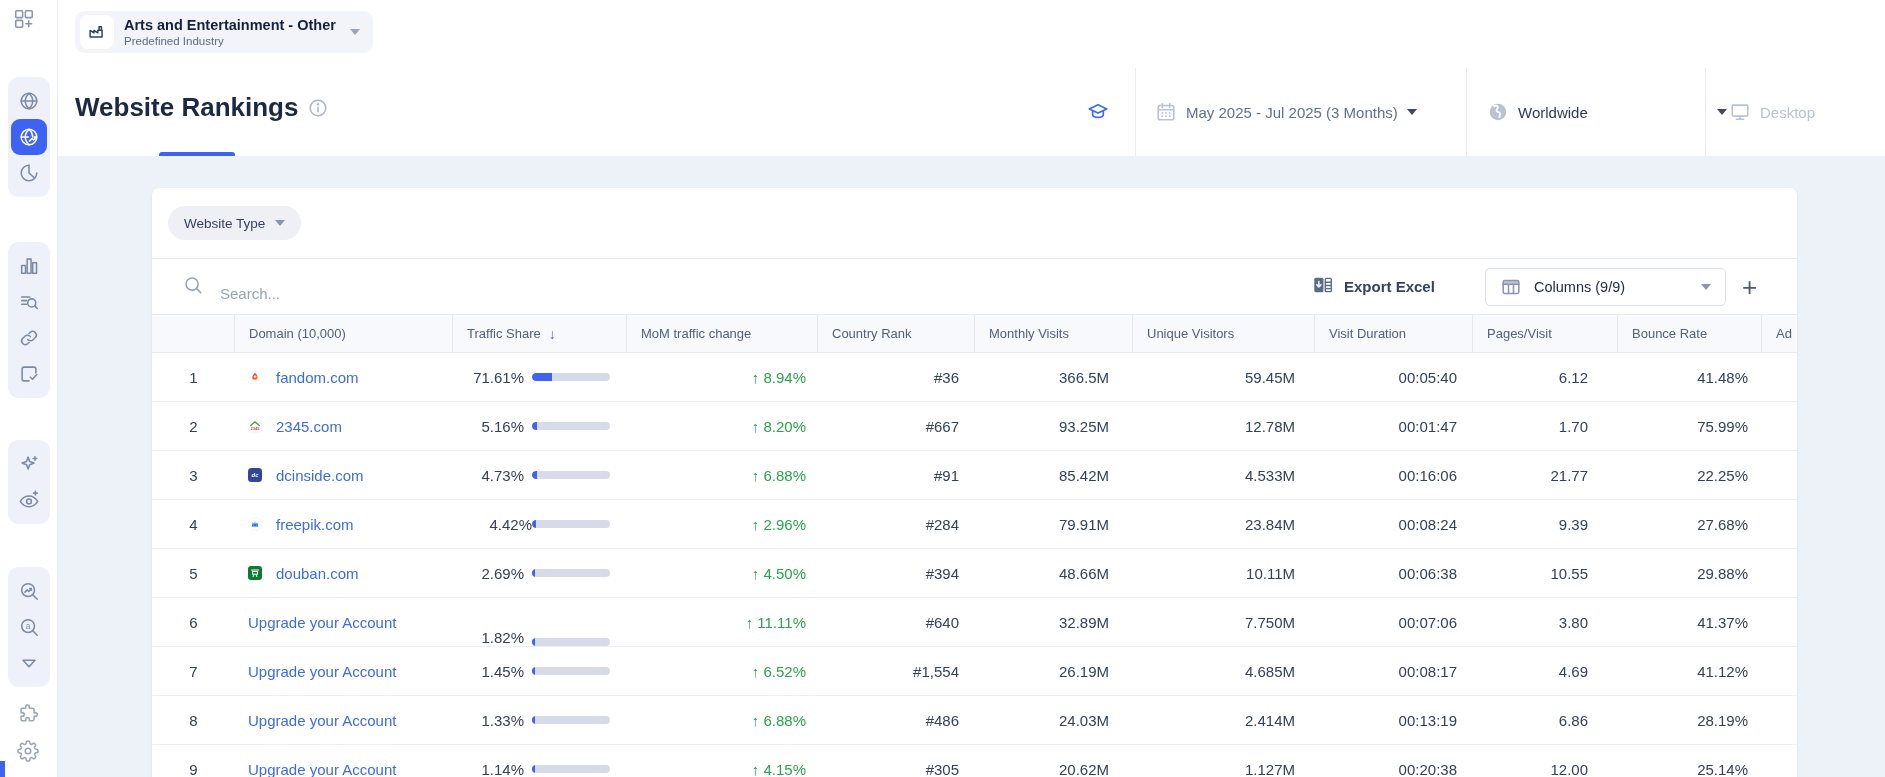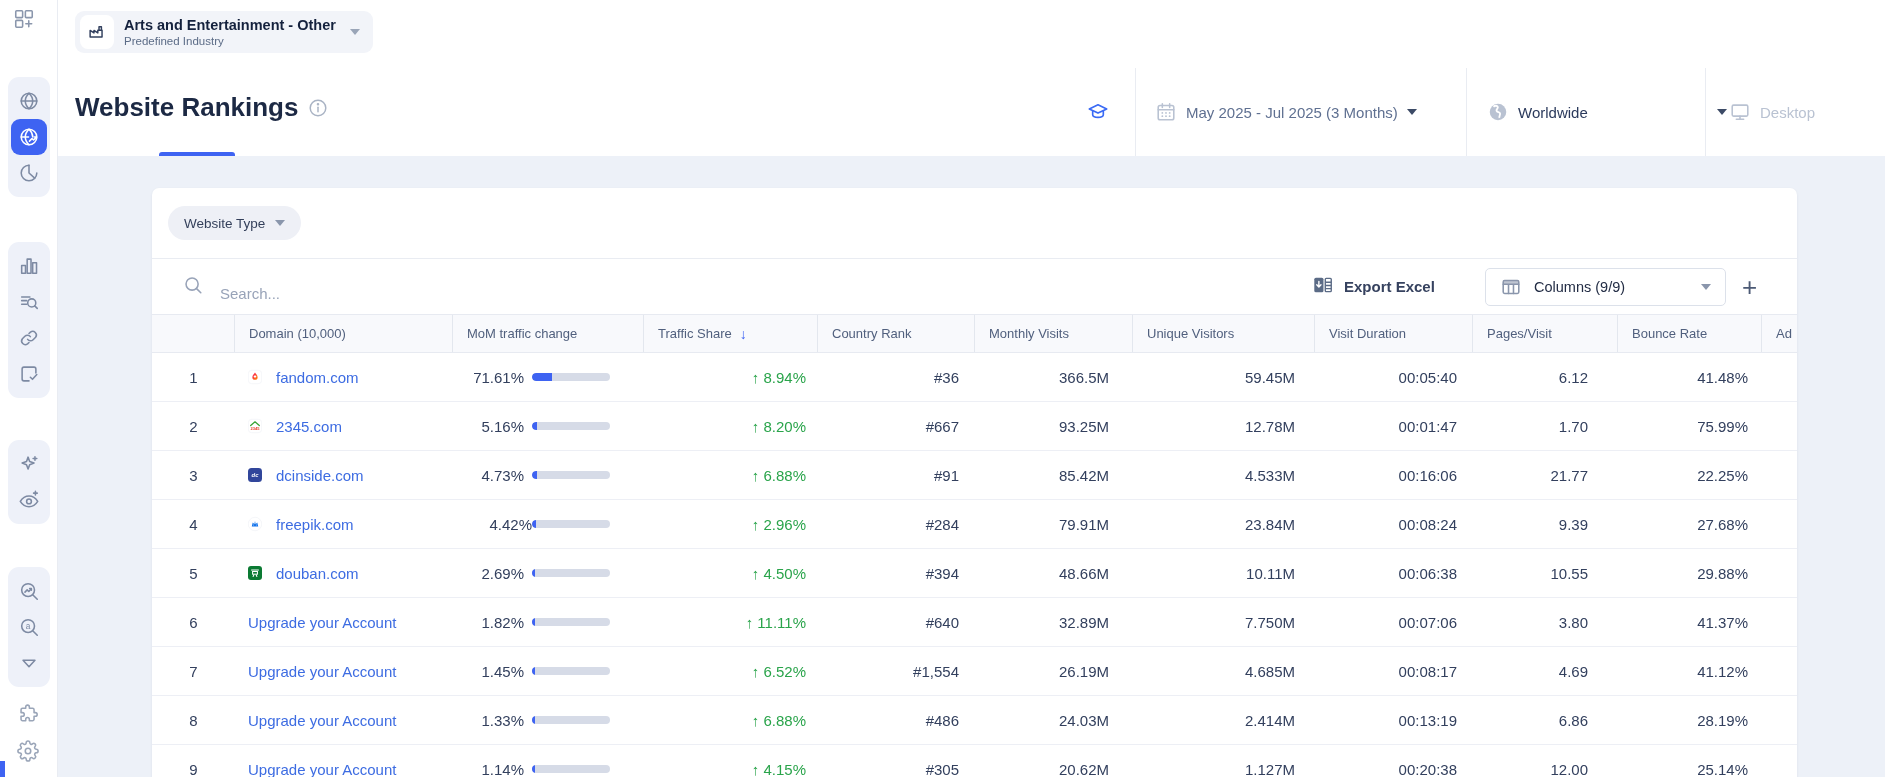--- a/index.html
+++ b/index.html
@@ -298,26 +298,26 @@
     </div>
     <div class="add-col">+</div>
   </div>
   <div class="thead" id="thead">
       <div class="th" style="width: 83px; flex: 0 0 auto;">
         <span></span>
       </div>
       <div class="th" style="width: 218px; flex: 0 0 auto;">
         <span>Domain (10,000)</span>
       </div>
-      <div class="th" style="width: 191px; flex: 0 0 auto;">
-        <span>MoM traffic change</span>
-      </div>
       <div class="th" style="width: 174px; flex: 0 0 auto;">
         <span>Traffic Share</span>
         <span class="sort-ic">↓</span>
+      </div>
+      <div class="th" style="width: 191px; flex: 0 0 auto;">
+        <span>MoM traffic change</span>
       </div>
       <div class="th" style="width: 157px; flex: 0 0 auto;">
         <span>Country Rank</span>
       </div>
       <div class="th" style="width: 158px; flex: 0 0 auto;">
         <span>Monthly Visits</span>
       </div>
       <div class="th" style="width: 182px; flex: 0 0 auto;">
         <span>Unique Visitors</span>
       </div>
@@ -485,21 +485,21 @@
         <div class="td r" style="width: 158px; flex: 0 0 auto; padding-right: 16px;">00:06:38</div>
         <div class="td r" style="width: 145px; flex: 0 0 auto; padding-right: 30px;">10.55</div>
         <div class="td r" style="width: 144px; flex: 0 0 auto; padding-right: 14px;">29.88%</div>
         <div class="td " style="flex: 1 1 0%;"></div>
       </div>
       <div class="tr">
         <div class="td td-rank" style="width: 83px; flex: 0 0 auto;">6</div>
         <div class="td " style="width: 218px; flex: 0 0 auto; padding-left: 13px;">
           <a class="dlink">Upgrade your Account</a>
         </div>
-        <div class="td r" style="width: 174px; flex: 0 0 auto; padding-right: 17px;">
+        <div class="td r" style="width: 174px; flex: 0 0 auto; padding-right: 17px; align-items: flex-end;">
           <span style="margin-right: 8px;">1.82%</span>
           <span class="bar-track">
             <span class="bar-fill" style="width: 4%; display: block;"></span>
           </span>
         </div>
         <div class="td r" style="width: 191px; flex: 0 0 auto; padding-right: 12px;">
           <span class="up">↑ 11.11%</span>
         </div>
         <div class="td r" style="width: 157px; flex: 0 0 auto; padding-right: 16px;">#640</div>
         <div class="td r" style="width: 158px; flex: 0 0 auto; padding-right: 24px;">32.89M</div>

